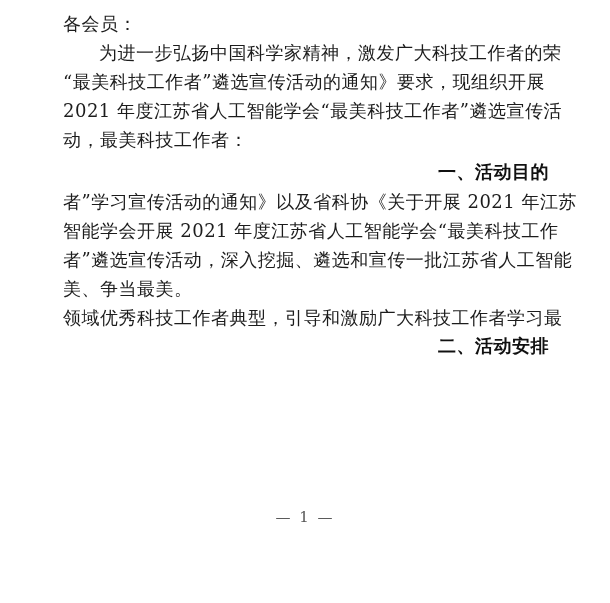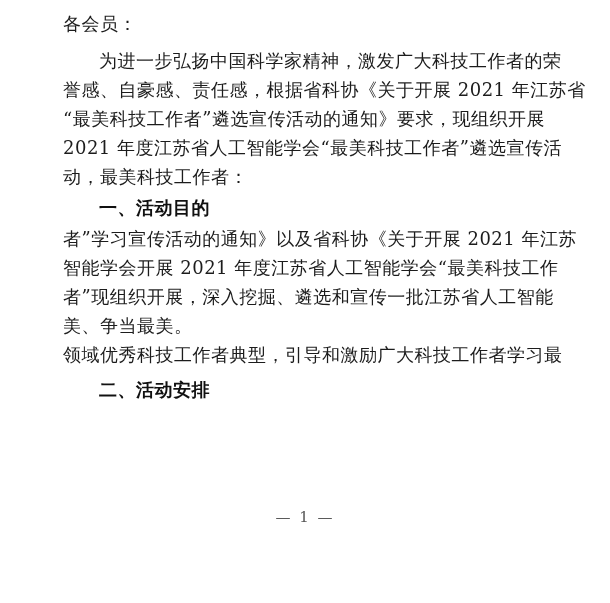--- a/index.html
+++ b/index.html
@@ -23,55 +23,54 @@
     width: 486px;
   }
   .line {
     font-size: 18px;
     line-height: 29px;
     letter-spacing: 0.5px;
     white-space: nowrap;
   }
   .indent {
     text-indent: 36px;
-    margin-top: 8px;
   }
   .heading {
-    font-family: Liberation Mono, monospace;
+    font-family: Liberation Serif, serif;
     font-weight: bold;
     color: #111111;
+    text-align: right;
   }
   .heading-1 { margin-top: 4px; }
-  .heading-2 { margin-top: 8px; }
+  .heading-2 { margin-top: 0; }
   .footer {
     position: absolute;
     left: 0;
     right: 0;
     top: 507px;
     text-align: center;
     font-size: 15px;
     line-height: 20px;
     color: #555555;
     letter-spacing: 2px;
     font-family: "DejaVu Serif", serif;
   }
 </style>
 </head>
 <body>
 
 <div class="page">
   <div class="text-block">
     <div class="line">各会员：</div>
     <div class="line indent">为进一步弘扬中国科学家精神，激发广大科技工作者的荣</div>
-    <div class="line">誉感、自豪感、责任感，根据省科协《关于开展 2021 年江苏省</div>
     <div class="line">“最美科技工作者”遴选宣传活动的通知》要求，现组织开展</div>
     <div class="line">2021 年度江苏省人工智能学会“最美科技工作者”遴选宣传活</div>
     <div class="line">动，最美科技工作者：</div>
     <div class="line indent heading heading-1">一、活动目的</div>
     <div class="line">者”学习宣传活动的通知》以及省科协《关于开展 2021 年江苏</div>
     <div class="line">智能学会开展 2021 年度江苏省人工智能学会“最美科技工作</div>
-    <div class="line">者”现组织开展，深入挖掘、遴选和宣传一批江苏省人工智能</div>
+    <div class="line">者”遴选宣传活动，深入挖掘、遴选和宣传一批江苏省人工智能</div>
     <div class="line">美、争当最美。</div>
     <div class="line">领域优秀科技工作者典型，引导和激励广大科技工作者学习最</div>
     <div class="line indent heading heading-2">二、活动安排</div>
   </div>
   <div class="footer">— 1 —</div>
 </div>
 
 </body></html>

